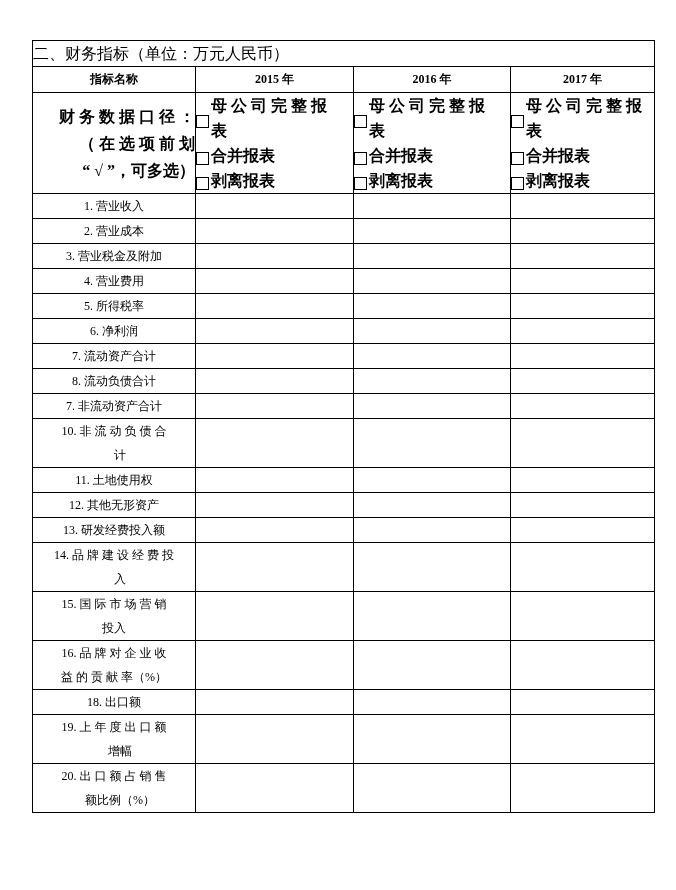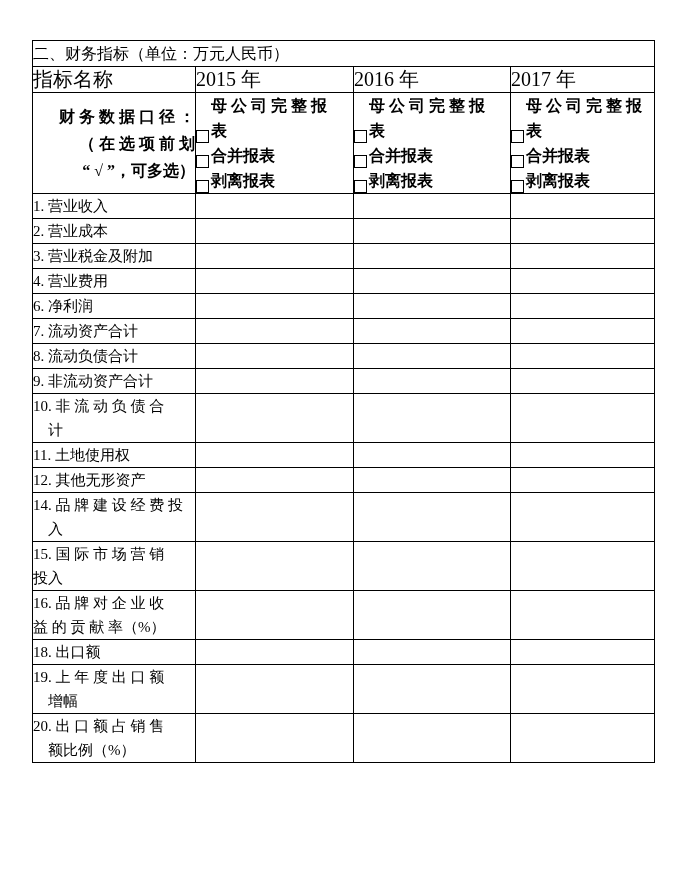--- a/index.html
+++ b/index.html
@@ -42,63 +42,64 @@
   .title-cell {
     height: 25px;
     font-size: 16px;
     text-align: left;
     padding: 0 6px;
     line-height: 25px;
     white-space: nowrap;
   }
   .hcell {
     height: 25px;
-    text-align: left;
-    font-size: 20px;
+    text-align: center;
+    font-size: 12px;
     line-height: 25px;
+    font-weight: bold;
   }
   .criteria-label {
     font-weight: bold;
     font-size: 16px;
     white-space: pre-line;
     line-height: 27px;
     padding: 0 5px;
     vertical-align: middle;
     text-align: right;
   }
   .options-cell {
     vertical-align: top;
     padding: 2px 3px 2px 4px;
     font-weight: bold;
     font-size: 16px;
   }
   .option {
     display: flex;
-    align-items: flex-end;
+    align-items: center;
     line-height: 25px;
   }
   .cb {
     width: 13px;
     height: 13px;
     border: 1.5px solid #000000;
     box-sizing: border-box;
     flex: 0 0 auto;
     margin: 6px 2px 0 0;
     background: #ffffff;
   }
   .cb-label {
     white-space: pre-line;
   }
   .label-cell {
-    font-size: 15px;
+    font-size: 12px;
     white-space: pre-line;
     line-height: 24px;
     padding: 0 2px 0 4px;
     vertical-align: middle;
-    text-align: left;
+    text-align: center;
   }
   .row-single td { height: 25px; }
   .row-double td { height: 49px; margin-top: 27px; }
   .value-cell { background: #ffffff; }
 </style>
 </head>
 <body>
 
 <div class="page">
   <table class="tbl">
@@ -186,58 +187,70 @@
           <td class="value-cell"></td>
           <td class="value-cell"></td>
         </tr>
         <tr class="row-single">
           <td class="label-cell">4. 营业费用</td>
           <td class="value-cell"></td>
           <td class="value-cell"></td>
           <td class="value-cell"></td>
         </tr>
         <tr class="row-single">
+          <td class="label-cell">5. 所得税率</td>
+          <td class="value-cell"></td>
+          <td class="value-cell"></td>
+          <td class="value-cell"></td>
+        </tr>
+        <tr class="row-single">
           <td class="label-cell">6. 净利润</td>
           <td class="value-cell"></td>
           <td class="value-cell"></td>
           <td class="value-cell"></td>
         </tr>
         <tr class="row-single">
           <td class="label-cell">7. 流动资产合计</td>
           <td class="value-cell"></td>
           <td class="value-cell"></td>
           <td class="value-cell"></td>
         </tr>
         <tr class="row-single">
           <td class="label-cell">8. 流动负债合计</td>
           <td class="value-cell"></td>
           <td class="value-cell"></td>
           <td class="value-cell"></td>
         </tr>
         <tr class="row-single">
-          <td class="label-cell">9. 非流动资产合计</td>
+          <td class="label-cell">7. 非流动资产合计</td>
           <td class="value-cell"></td>
           <td class="value-cell"></td>
           <td class="value-cell"></td>
         </tr>
         <tr class="row-double">
           <td class="label-cell">10. 非 流 动 负 债 合
 　计</td>
           <td class="value-cell"></td>
           <td class="value-cell"></td>
           <td class="value-cell"></td>
         </tr>
         <tr class="row-single">
           <td class="label-cell">11. 土地使用权</td>
           <td class="value-cell"></td>
           <td class="value-cell"></td>
           <td class="value-cell"></td>
         </tr>
         <tr class="row-single">
           <td class="label-cell">12. 其他无形资产</td>
+          <td class="value-cell"></td>
+          <td class="value-cell"></td>
+          <td class="value-cell"></td>
+        </tr>
+        <tr class="row-single">
+          <td class="label-cell">13. 研发经费投入额</td>
           <td class="value-cell"></td>
           <td class="value-cell"></td>
           <td class="value-cell"></td>
         </tr>
         <tr class="row-double">
           <td class="label-cell">14. 品 牌 建 设 经 费 投
 　入</td>
           <td class="value-cell"></td>
           <td class="value-cell"></td>
           <td class="value-cell"></td>

